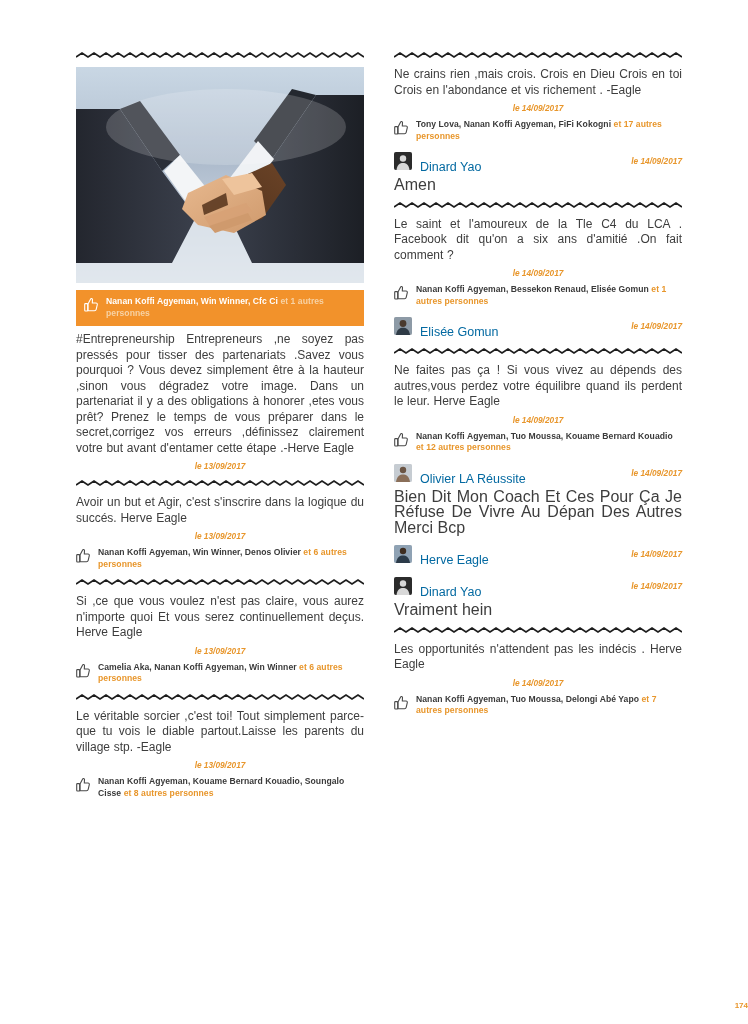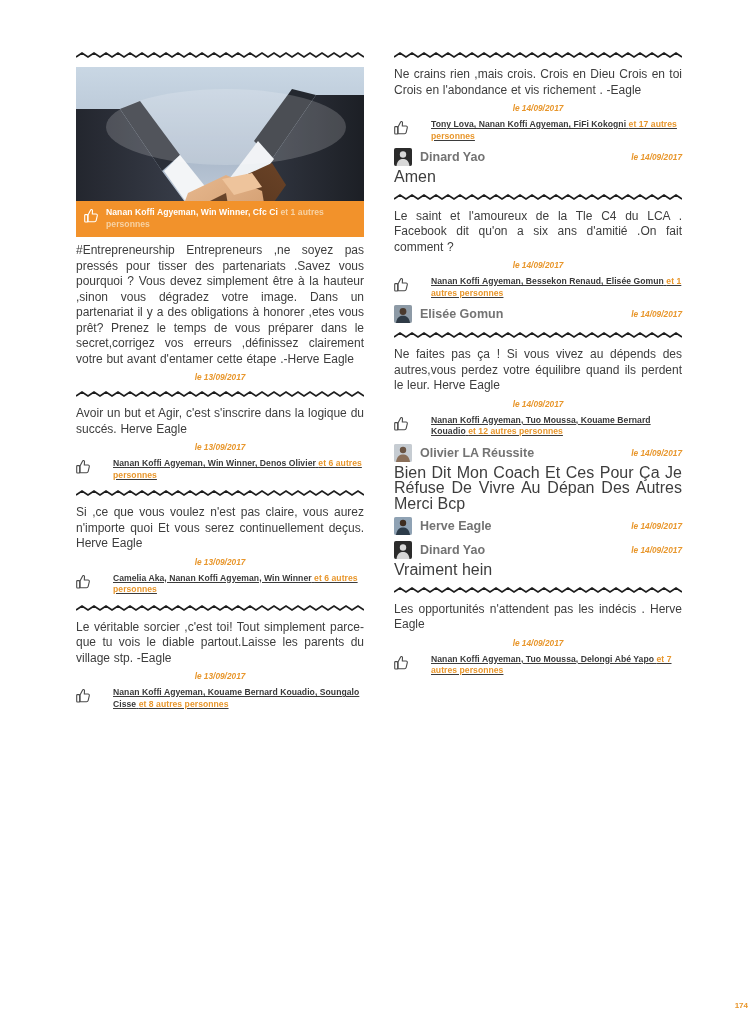--- a/index.html
+++ b/index.html
@@ -56,23 +56,22 @@
     text-align: center;
     margin: 5px 0 6px 0;
   }
   .pdate.right {
     text-align: right;
     margin: 0;
   }
   .likes {
     display: flex;
     align-items: flex-start;
-    gap: 22px;
+    gap: 7px;
     margin: 2px 0 6px 0;
-    text-decoration: underline;
   }
   .thumb-icon {
     flex: 0 0 auto;
     width: 15px;
     height: 16px;
     margin-top: 1px;
   }
   .likes-text {
     font-size: 8.6px;
     line-height: 11.5px;
@@ -81,21 +80,21 @@
     letter-spacing: 0.05px;
   }
   .likes-text .more {
     color: #e8962b;
     font-weight: bold;
   }
   
   .photo-wrap {
     position: relative;
     width: 100%;
-    height: 170px;
+    height: 259px;
     margin-bottom: 0;
     overflow: hidden;
   }
   .photo-wrap svg { display: block; }
   .photo-caption {
     position: absolute;
     left: 0;
     right: 0;
     bottom: 0;
     background: #f2922b;
@@ -121,23 +120,24 @@
     flex: 0 0 auto;
     width: 18px;
     height: 18px;
     border-radius: 2px;
     overflow: hidden;
     background: #cfcfcf;
   }
   .avatar svg { display:block; }
   .cname {
     font-size: 12.5px;
-    font-weight: bold;
-    color: #737373;
+    font-weight: normal;
+    color: #0369a1;
     flex: 1 1 auto;
+    margin-top: 12px;
   }
   .cbody {
     font-size: 16px;
     line-height: 15.5px;
     color: #3d3d3d;
     margin: 3px 0 0 0;
     text-align: justify;
   }
   .page-number {
     position: absolute;

